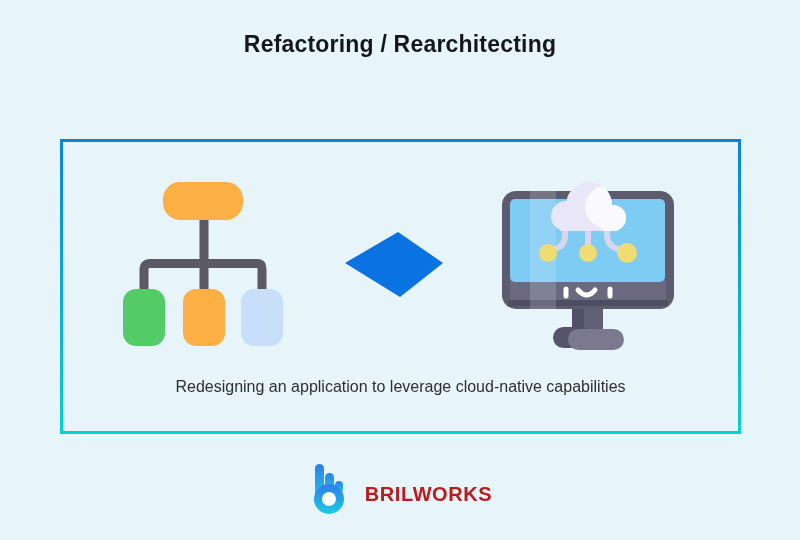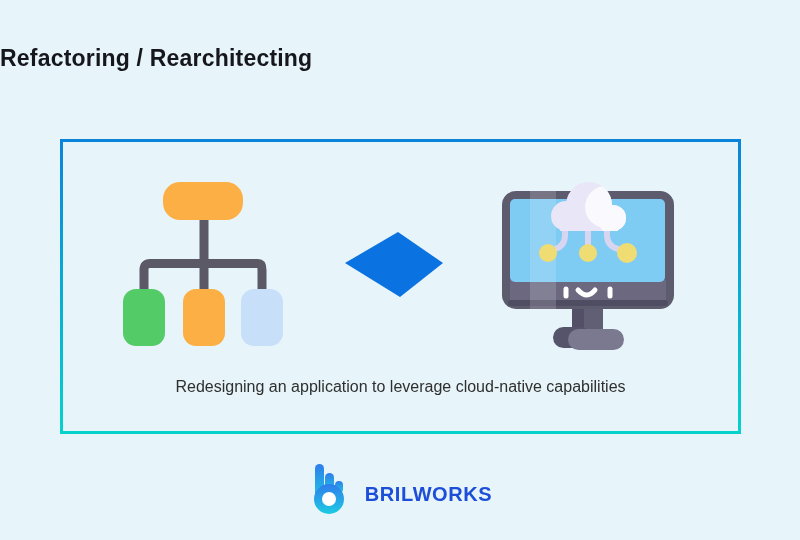--- a/index.html
+++ b/index.html
@@ -5,21 +5,22 @@
   html, body { margin: 0; padding: 0; }
   body {
     width: 800px; height: 540px;
     position: relative;
     overflow: hidden;
     background: #E7F5FA;
     font-family: "Liberation Sans", "DejaVu Sans", sans-serif;
   }
   .title {
     position: absolute;
-    top: 45px; left: 0; width: 100%;
+    top: 31px; left: 0; width: 100%;
+    text-align: center;
     font-size: 23px;
     font-weight: 700;
     color: #15171C;
     letter-spacing: 0.2px;
   }
   .panel {
     position: absolute;
     left: 60px; top: 120px;
     width: 681px; height: 295px;
     background: linear-gradient(180deg, #0A84DA 0%, #06D2CB 100%);
@@ -46,21 +47,21 @@
     position: absolute;
     top: 459px; left: 0; width: 100%;
     display: flex;
     justify-content: center;
     align-items: center;
     gap: 13px;
   }
   .brand {
     font-size: 20px;
     font-weight: 700;
-    color: #1d4ed8;
+    color: #b91c1c;
     letter-spacing: 0.6px;
     margin-top: 14px;
   }
 </style>
 </head>
 <body>
 
 <div class="title">Refactoring / Rearchitecting</div>
 
 <div class="panel">

